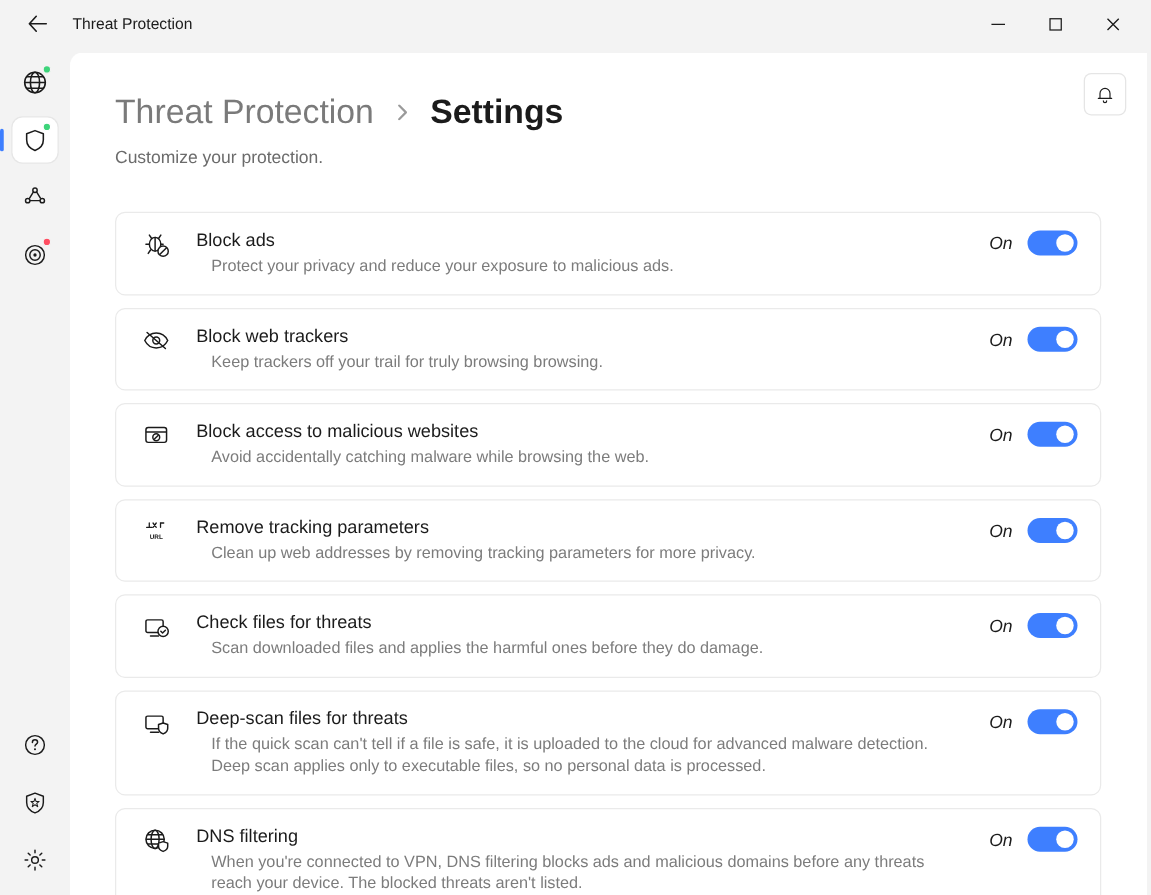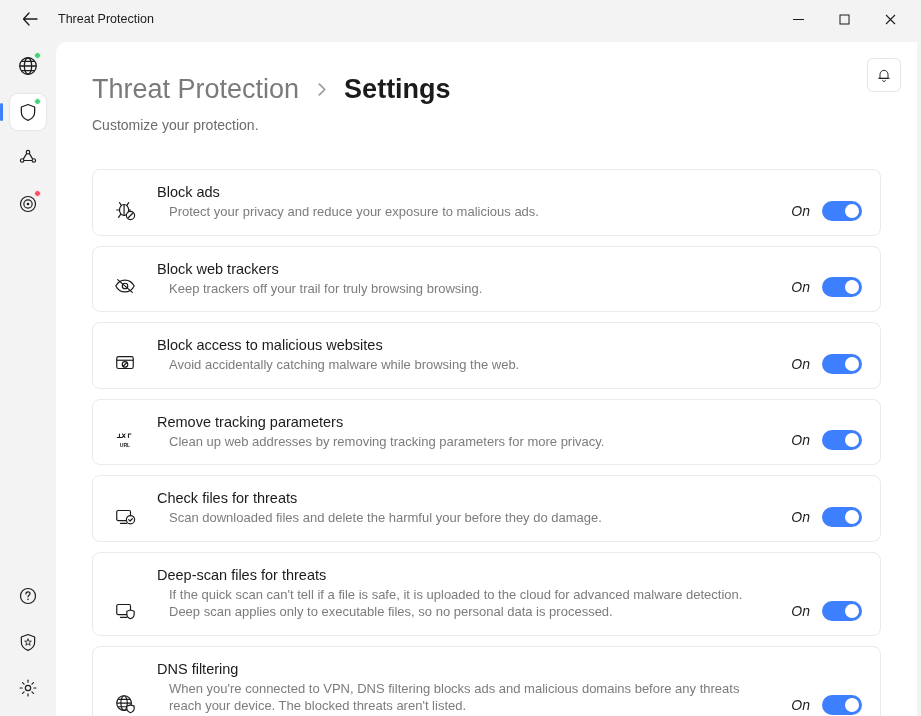--- a/index.html
+++ b/index.html
@@ -109,21 +109,21 @@
     }
     .cards {
       margin-top: 36px;
       display:flex; flex-direction:column; gap:10px;
     }
     .card {
       border: 1px solid #eaeaea;
       border-radius: 8px;
       padding: 14px 18px 14px 18px;
       display:flex;
-      align-items: flex-end;
+      align-items: flex-start;
       gap: 18px;
       background:#fff;
     }
     .card .icon-cell {
       width: 28px;
       display:flex; align-items:center; justify-content:center;
       flex-shrink: 0;
       color:#1b1b1b;
     }
     .card .text-cell { flex:1; min-width: 0; }
@@ -348,21 +348,21 @@
         <div class="icon-cell">
           <svg width="22" height="22" viewBox="0 0 24 24">
               <rect x="3" y="6" width="15" height="11" rx="1.5" stroke="#1b1b1b" stroke-width="1.3" fill="none"></rect>
               <path d="M7 20 H14" stroke="#1b1b1b" stroke-width="1.3" stroke-linecap="round"></path>
               <circle cx="18" cy="16" r="4.5" stroke="#1b1b1b" stroke-width="1.3" fill="#fff"></circle>
               <path d="M16 16 L17.5 17.5 L20 15" stroke="#1b1b1b" stroke-width="1.3" fill="none" stroke-linecap="round" stroke-linejoin="round"></path>
             </svg>
         </div>
         <div class="text-cell">
           <div class="card-title">Check files for threats</div>
-          <div class="card-desc">Scan downloaded files and delete the harmful your before they do damage.</div>
+          <div class="card-desc">Scan downloaded files and applies the harmful ones before they do damage.</div>
         </div>
         <div class="toggle-cell">
           <span class="toggle-state">On</span>
           <div class="toggle"></div>
         </div>
       </div>
 
       <div class="card">
         <div class="icon-cell">
           <svg width="22" height="22" viewBox="0 0 24 24">

